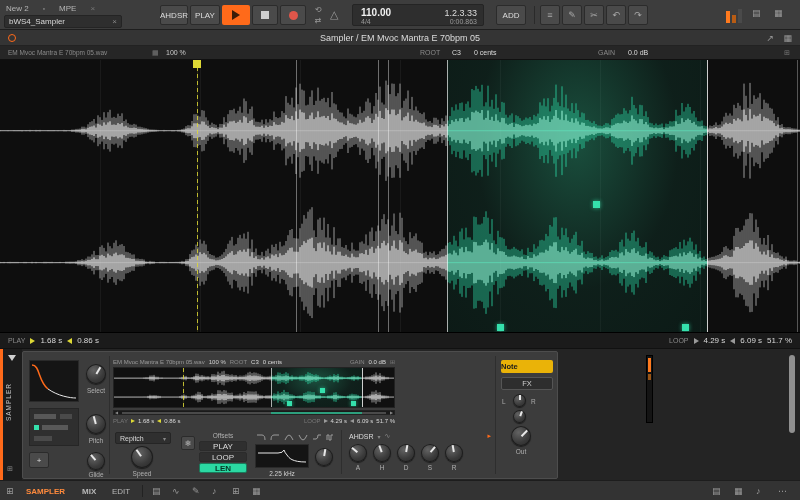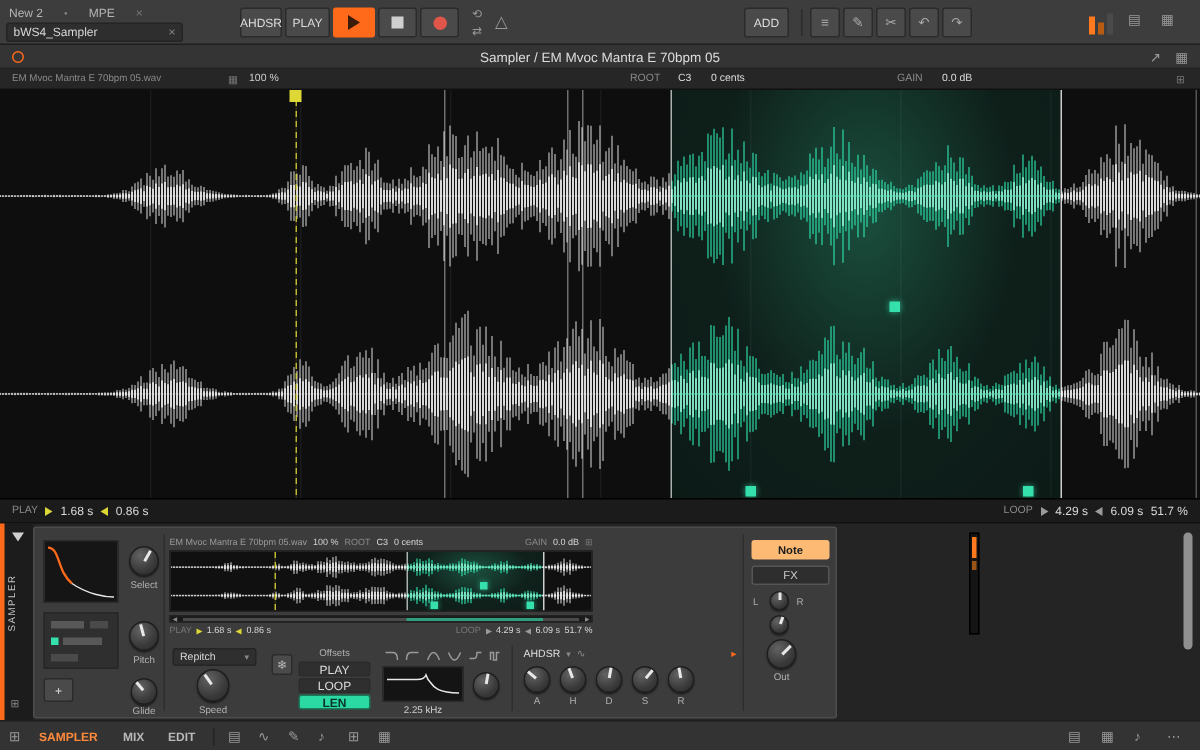--- a/index.html
+++ b/index.html
@@ -48,20 +48,26 @@
       </div>
     <div class="chip" style="left:280px;top:5px;width:26px;height:20px">
         <span style="width:9px;height:9px;background:#e0564a;border-radius:50%;display:inline-block"></span>
       </div>
     <div class="abs" style="left:309px;top:4px;width:18px;height:22px;display:flex;flex-direction:column;align-items:center;justify-content:space-between;padding:1px 0">
       <span style="font-size:8px;color:#9a9a9a">⟲</span>
       <span style="font-size:8px;color:#9a9a9a">⇄</span>
     </div>
     <span class="abs" style="left:330px;top:8px;font-size:11px;color:#9a9a9a">△</span>
 
+    <div class="abs" style="left:352px;top:4px;width:132px;height:22px;background:#2e2e2e;border:1px solid #242424;border-radius:2px">
+      <span class="abs" style="left:8px;top:2px;font-size:10px;font-weight:bold;color:#f0f0f0">110.00</span>
+      <span class="abs" style="left:8px;top:13px;font-size:7px;color:#9a9a9a">4/4</span>
+      <span class="abs" style="right:6px;top:3px;font-size:9px;color:#ddd">1.2.3.33</span>
+      <span class="abs" style="right:6px;top:13px;font-size:7px;color:#9a9a9a">0:00.863</span>
+    </div>
 
     <div class="chip" style="left:496px;top:5px;width:30px;height:20px">
         <span>ADD</span>
       </div>
     <div class="abs" style="left:534px;top:6px;width:1px;height:18px;background:#2a2a2a"></div>
     <div class="chip" style="left:540px;top:5px;width:20px;height:20px">
         <span class="t9" style="color:#aaa">≡</span>
       </div>
     <div class="chip" style="left:562px;top:5px;width:20px;height:20px">
         <span class="t9" style="color:#aaa">✎</span>
@@ -318,21 +324,21 @@
         </div>
       <div class="knob" style="left:422px;top:92px;width:18px;height:18px;--rot:-10deg">
           <i></i>
         </div>
       <div class="klabel" style="left:323px;top:112px;width:24px">A</div>
       <div class="klabel" style="left:347px;top:112px;width:24px">H</div>
       <div class="klabel" style="left:371px;top:112px;width:24px">D</div>
       <div class="klabel" style="left:395px;top:112px;width:24px">S</div>
       <div class="klabel" style="left:419px;top:112px;width:24px">R</div>
 
-      <div class="abs" style="left:478px;top:8px;width:52px;height:13px;background:#fdba74;border-radius:2px;display:flex;align-items:center;justify-content:center">
+      <div class="abs" style="left:478px;top:8px;width:52px;height:13px;background:#eab308;border-radius:2px;display:flex;align-items:center;">
         <span style="font-size:7.5px;font-weight:bold;color:#1c1c1c">Note</span>
       </div>
       <div class="abs" style="left:478px;top:25px;width:52px;height:13px;background:#2e2e2e;border:1px solid #555;border-radius:2px;display:flex;align-items:center;justify-content:center">
         <span style="font-size:7.5px;color:#ccc">FX</span>
       </div>
       <span class="abs t65" style="left:479px;top:46px;color:#aaa">L</span>
       <div class="knob" style="left:490px;top:42px;width:13px;height:13px;--rot:0deg">
           <i></i>
         </div>
       <span class="abs t65" style="left:508px;top:46px;color:#aaa">R</span>
@@ -349,21 +355,21 @@
       <div style="position:absolute;left:1px;top:2px;width:3px;height:14px;background:#ff7a1e"></div>
       <div style="position:absolute;left:1px;top:18px;width:3px;height:6px;background:#9a5516"></div>
     </div>
     <div class="abs" style="left:789px;top:6px;width:6px;height:78px;background:#909090;border-radius:3px"></div>
   </div>
 
   <div class="abs" style="left:0;top:480px;width:800px;height:20px;background:#333;border-top:1px solid #1d1d1d">
     <span class="abs t9" style="left:6px;top:5px;color:#999">⊞</span>
     <span class="abs" style="left:26px;top:6px;font-size:8px;font-weight:bold;color:#ff8a3c">SAMPLER</span>
     <span class="abs" style="left:82px;top:6px;font-size:8px;font-weight:bold;color:#b8b8b8">MIX</span>
-    <span class="abs" style="left:112px;top:6px;font-size:8px;font-weight:bold;color:#b8b8b8">EDIT</span>
+    <span class="abs" style="left:112px;top:6px;font-size:8px;font-weight:normal;color:#b8b8b8">EDIT</span>
     <div class="abs" style="left:142px;top:4px;width:1px;height:12px;background:#222"></div>
     <span class="abs t9" style="left:152px;top:5px;color:#999">▤</span>
     <span class="abs t9" style="left:172px;top:5px;color:#999">∿</span>
     <span class="abs t9" style="left:192px;top:5px;color:#999">✎</span>
     <span class="abs t9" style="left:212px;top:5px;color:#999">♪</span>
     <span class="abs t9" style="left:232px;top:5px;color:#999">⊞</span>
     <span class="abs t9" style="left:252px;top:5px;color:#999">▦</span>
     <span class="abs t9" style="left:712px;top:5px;color:#999">▤</span>
     <span class="abs t9" style="left:734px;top:5px;color:#999">▦</span>
     <span class="abs t9" style="left:756px;top:5px;color:#999">♪</span>

